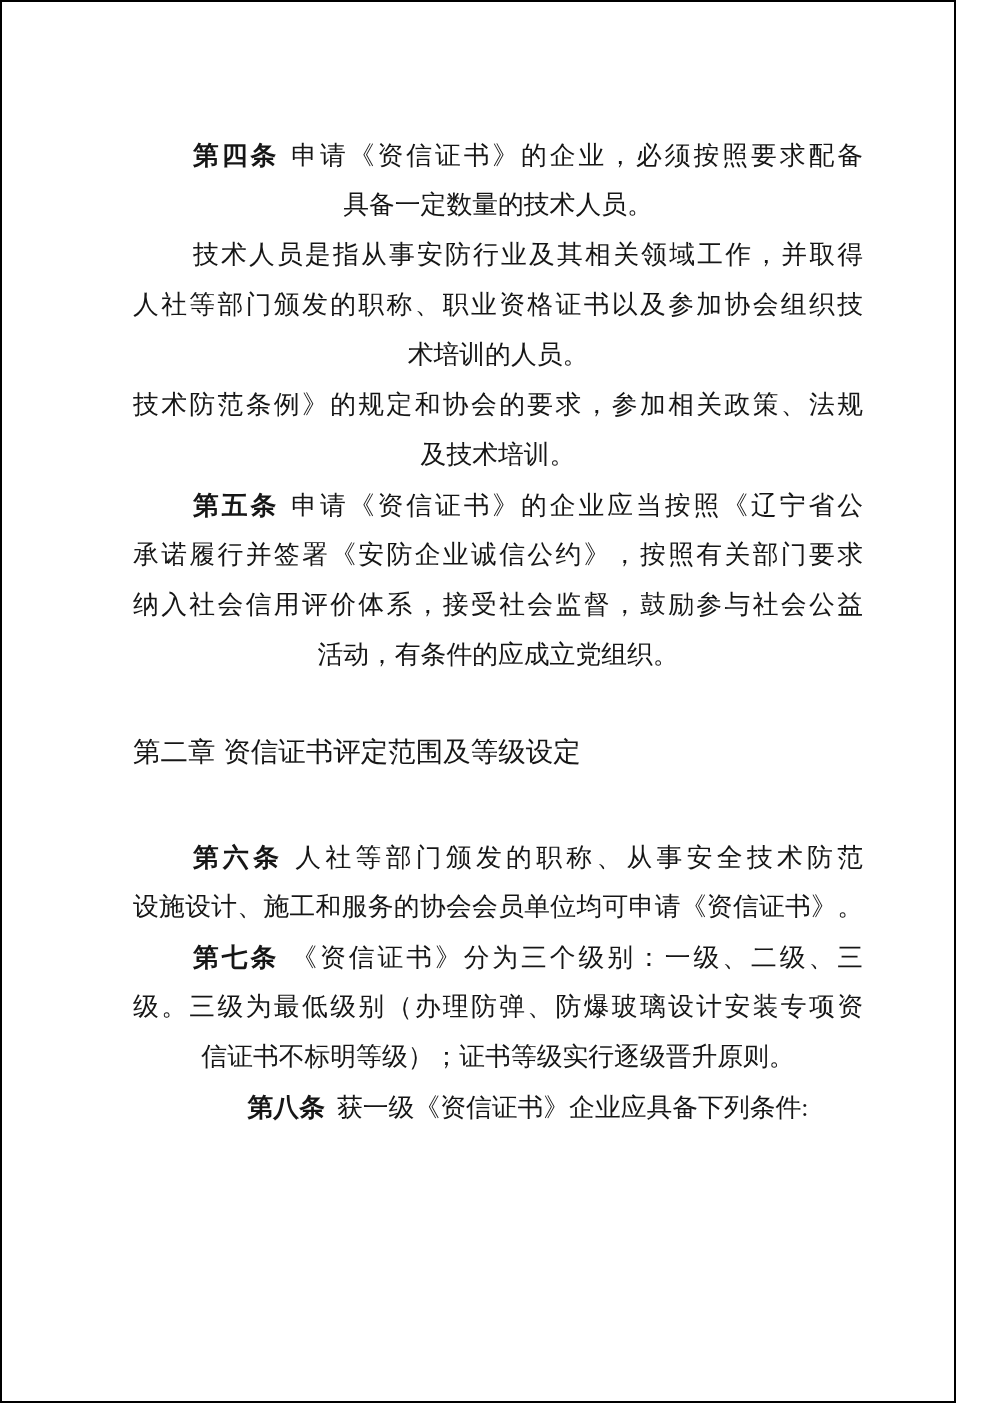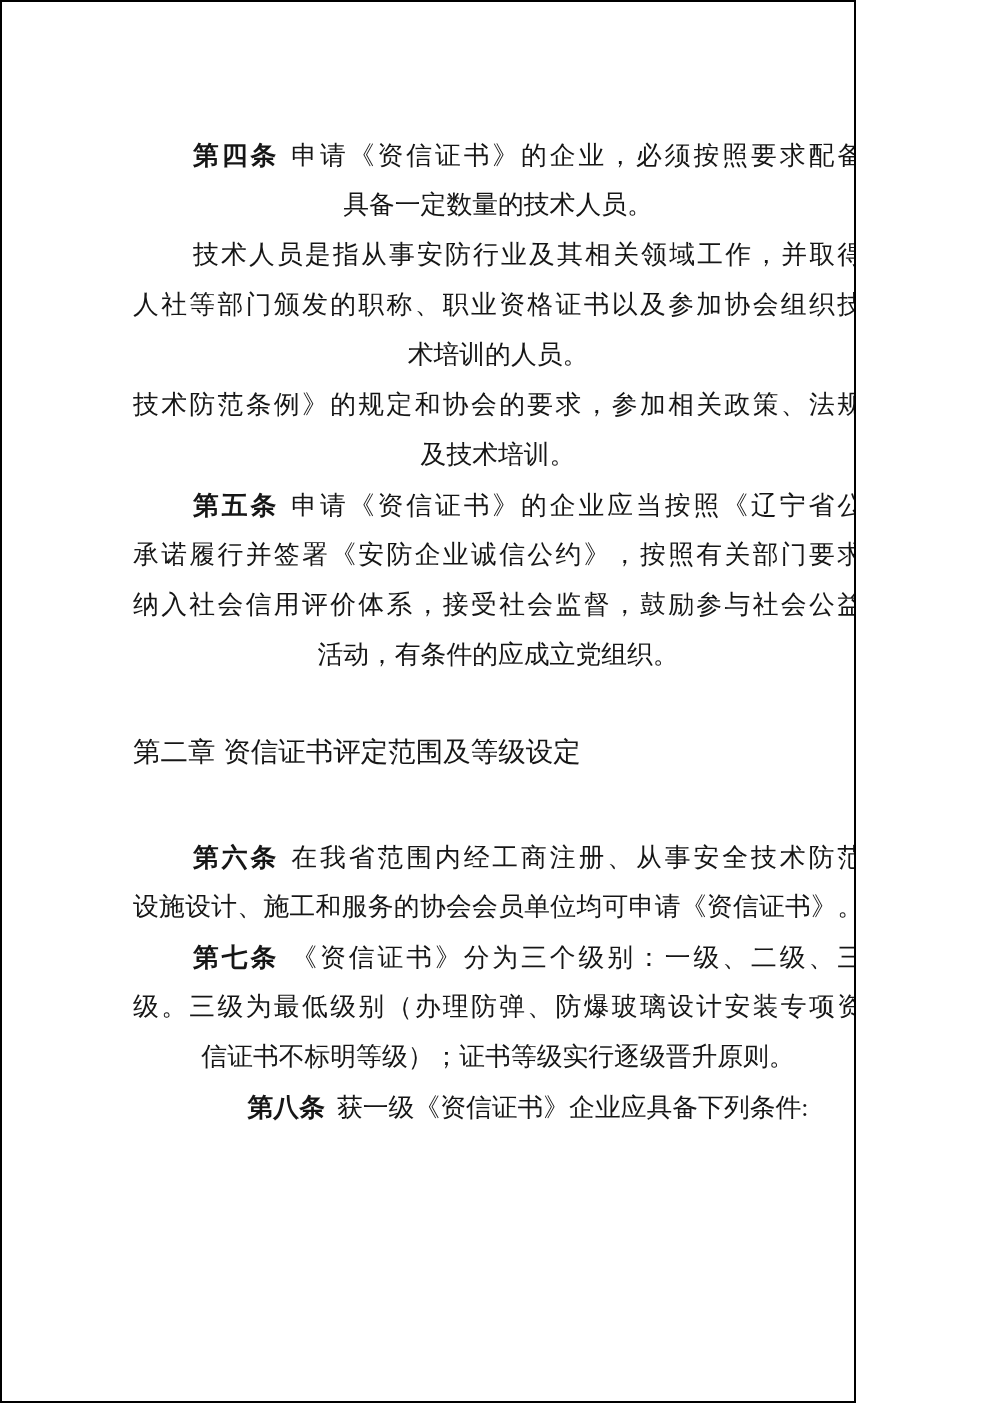--- a/index.html
+++ b/index.html
@@ -2,21 +2,21 @@
 <html style="--page-bg: #ffffff; --border: #000000; --text: #161616;"><head>
 <meta charset="utf-8">
 <style>
   html, body {
     margin: 0;
     padding: 0;
     background: #ffffff;
   }
   .page {
     position: relative;
-    width: 856px;
+    width: 956px;
     height: 1403px;
     box-sizing: border-box;
     background: var(--page-bg, #ffffff);
     border: 2px solid var(--border, #000000);
     overflow: hidden;
     font-family: "Liberation Serif", "DejaVu Serif", serif;
     color: var(--text, #161616);
   }
   .content {
     position: absolute;
@@ -70,21 +70,21 @@
     <div class="line">及技术培训。</div>
     <div class="line indent justify"><span class="term">第五条</span><span>申请《资信证书》的企业应当按照《辽宁省公</span></div>
     <div class="line justify">承诺履行并签署《安防企业诚信公约》，按照有关部门要求</div>
     <div class="line justify">纳入社会信用评价体系，接受社会监督，鼓励参与社会公益</div>
     <div class="line">活动，有条件的应成立党组织。</div>
 
     <div class="gap-before-heading"></div>
     <div class="heading">第二章 资信证书评定范围及等级设定</div>
     <div class="gap-after-heading"></div>
 
-    <div class="line indent justify"><span class="term">第六条</span><span>在我省范围内经工商注册、从事安全技术防范</span></div>
+    <div class="line indent justify"><span class="term">第六条</span><span>人社等部门颁发的职称、从事安全技术防范</span></div>
     <div class="line justify">设施设计、施工和服务的协会会员单位均可申请《资信证书》。</div>
     <div class="line indent justify"><span class="term">第七条</span><span>《资信证书》分为三个级别：一级、二级、三</span></div>
     <div class="line justify">级。三级为最低级别（办理防弹、防爆玻璃设计安装专项资</div>
     <div class="line">信证书不标明等级）；证书等级实行逐级晋升原则。</div>
     <div class="line indent"><span class="term">第八条</span><span>获一级《资信证书》企业应具备下列条件:</span></div>
 
   </div>
 </div>
 
 </body></html>

